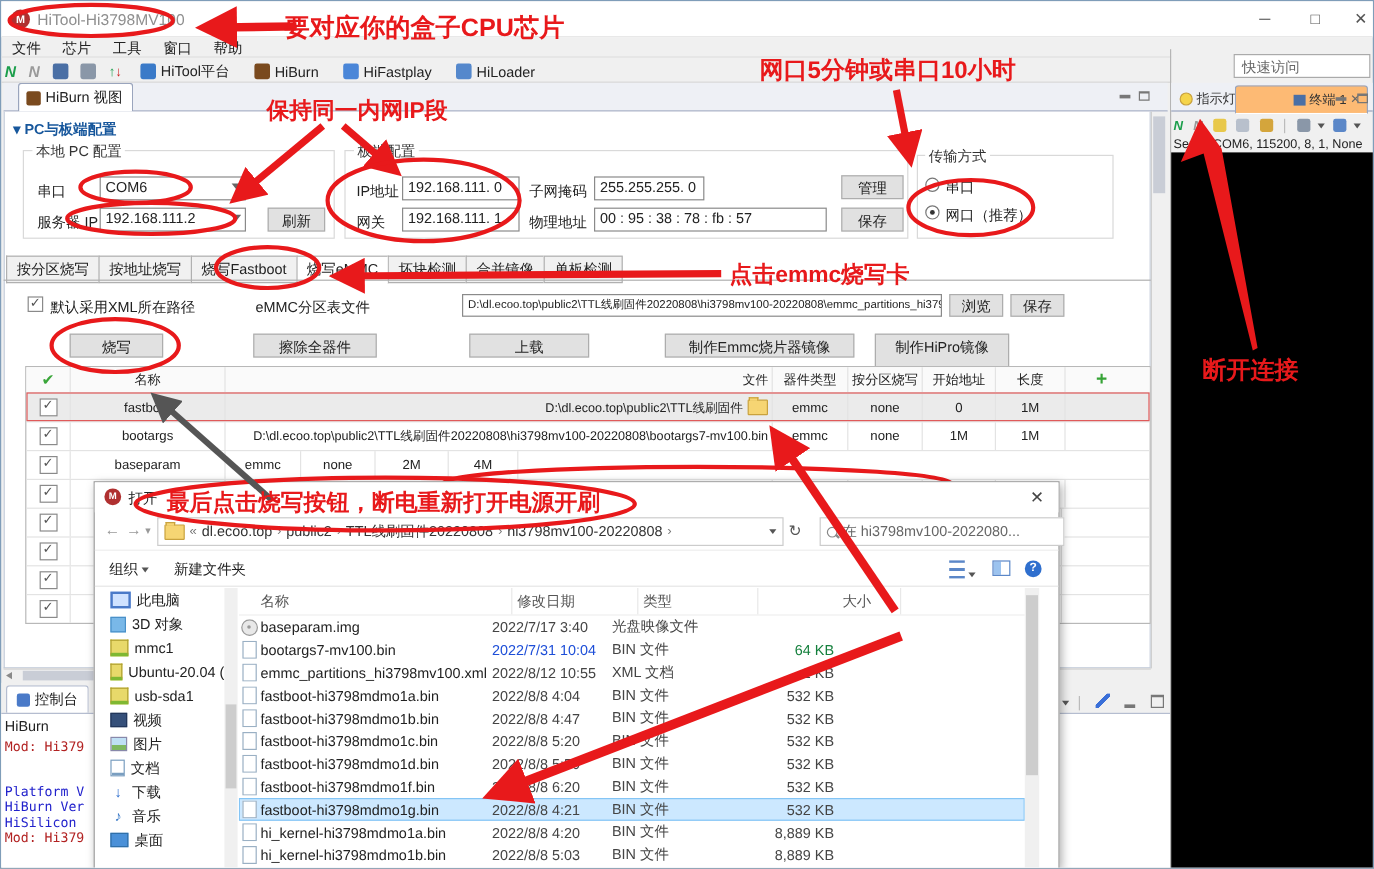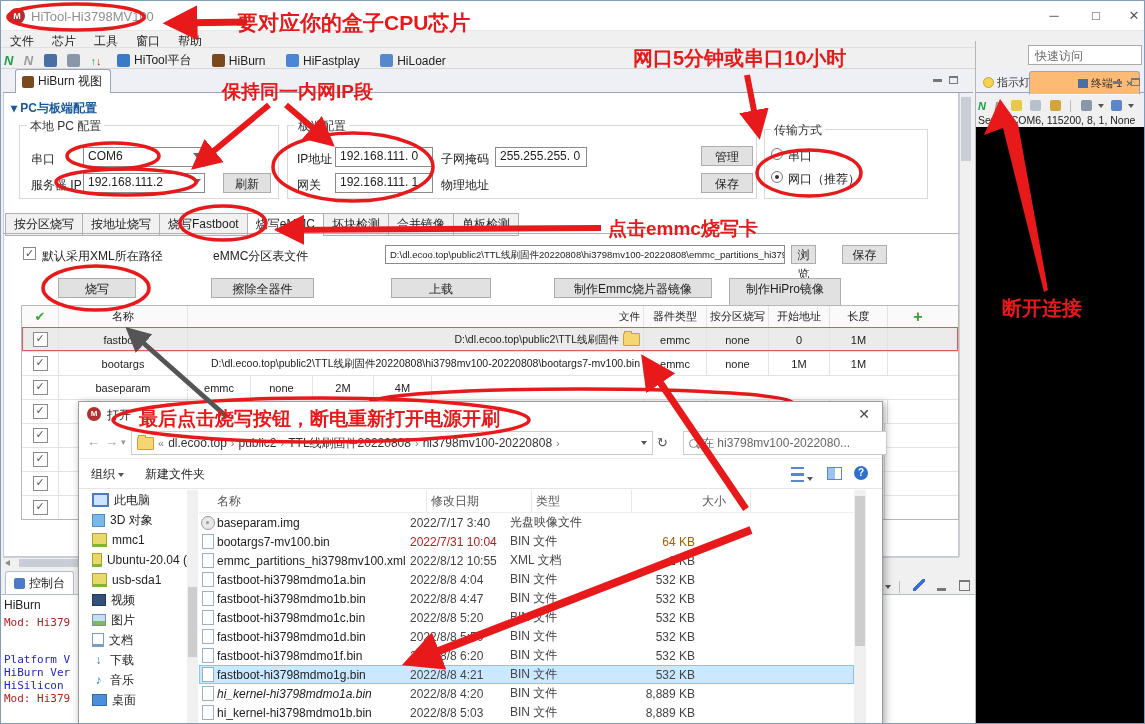--- a/index.html
+++ b/index.html
@@ -200,20 +200,21 @@
 
   <div class="abs group" style="left:286px;top:124px;width:470px;height:74px;"></div>
   <div class="abs legend txt" style="left:294px;top:117px;">板端配置</div>
   <div class="abs lbl txt" style="left:296px;top:150px;">IP地址</div>
   <div class="abs input" style="left:334px;top:146px;width:98px;height:20px;">192.168.111. 0</div>
   <div class="abs lbl txt" style="left:296px;top:176px;text-align:center;">网关</div>
   <div class="abs input" style="left:334px;top:172px;width:98px;height:20px;">192.168.111. 1</div>
   <div class="abs lbl txt" style="left:440px;top:150px;">子网掩码</div>
   <div class="abs input" style="left:494px;top:146px;width:92px;height:20px;">255.255.255. 0</div>
   <div class="abs lbl txt" style="left:440px;top:176px;">物理地址</div>
+  <div class="abs input" style="left:494px;top:172px;width:194px;height:20px;">00 : 95 : 38 : 78 : fb : 57</div>
   <div class="abs btn" style="left:700px;top:145px;width:52px;height:20px;line-height:20px;">管理</div>
   <div class="abs btn" style="left:700px;top:172px;width:52px;height:20px;line-height:20px;">保存</div>
 
   <div class="abs group" style="left:763px;top:128px;width:164px;height:70px;"></div>
   <div class="abs legend txt" style="left:770px;top:121px;">传输方式</div>
   <div class="abs radio" style="left:770px;top:147px;"></div>
   <div class="abs lbl txt" style="left:787px;top:147px;">串口</div>
   <div class="abs radio on" style="left:770px;top:170px;"></div>
   <div class="abs lbl txt" style="left:787px;top:170px;">网口（推荐）</div>
 
@@ -226,21 +227,21 @@
       <div class="btab">坏块检测</div>
       <div class="btab">合并镜像</div>
       <div class="btab">单板检测</div>
     </div>
   <div class="abs" style="left:2px;top:232px;width:956px;height:1px;background:#b0b0b0;"></div>
 
   <div class="abs cb" style="left:22px;top:246px;">✓</div>
   <div class="abs lbl txt" style="left:41px;top:247px;">默认采用XML所在路径</div>
   <div class="abs lbl txt" style="left:212px;top:247px;">eMMC分区表文件</div>
   <div class="abs input" style="left:384px;top:244px;width:400px;height:19px;font-size:9.5px;line-height:16px;">D:\dl.ecoo.top\public2\TTL线刷固件20220808\hi3798mv100-20220808\emmc_partitions_hi3798mv100.xml</div>
-  <div class="abs btn" style="left:790px;top:244px;width:25px;height:19px;line-height:19px;">浏览</div>
+  <div class="abs btn" style="left:790px;top:244px;width:45px;height:19px;line-height:19px;">浏览</div>
   <div class="abs btn" style="left:841px;top:244px;width:45px;height:19px;line-height:19px;">保存</div>
 
   <div class="abs btn" style="left:57px;top:277px;width:78px;height:20px;line-height:20px;">烧写</div>
   <div class="abs btn" style="left:210px;top:277px;width:103px;height:20px;line-height:20px;">擦除全器件</div>
   <div class="abs btn" style="left:390px;top:277px;width:100px;height:20px;line-height:20px;">上载</div>
   <div class="abs btn" style="left:553px;top:277px;width:158px;height:20px;line-height:20px;">制作Emmc烧片器镜像</div>
   <div class="abs btn" style="left:728px;top:277px;width:112px;height:28px;line-height:20px;">制作HiPro镜像</div>
 
   <div class="abs ptable">
     <div class="prow hdr">
@@ -569,23 +570,23 @@
             <div class="fc" style="width:100px;color:#444;">2022/7/17 3:40</div>
             <div class="fc" style="width:95px;color:#444;">光盘映像文件</div>
             <div class="fc" style="width:90px;text-align:right;padding-right:8px;color:#444;"></div>
           </div>
 
           <div class="frow">
             <div class="fc" style="width:18px;display:flex;justify-content:center;">
               <span class="page-ico"></span>
             </div>
             <div class="fc" style="width:193px;">bootargs7-mv100.bin</div>
-            <div class="fc" style="width:100px;color:#b91c1c;">2022/7/31 10:04</div>
-            <div class="fc" style="width:95px;color:#444;">BIN 文件</div>
-            <div class="fc" style="width:90px;text-align:right;padding-right:8px;color:#a16207;">64 KB</div>
+            <div class="fc" style="width:100px;color:#1d4ed8;">2022/7/31 10:04</div>
+            <div class="fc" style="width:95px;color:#444;">BIN 文件</div>
+            <div class="fc" style="width:90px;text-align:right;padding-right:8px;color:#15803d;">64 KB</div>
           </div>
 
           <div class="frow">
             <div class="fc" style="width:18px;display:flex;justify-content:center;">
               <span class="page-ico"></span>
             </div>
             <div class="fc" style="width:193px;">emmc_partitions_hi3798mv100.xml</div>
             <div class="fc" style="width:100px;color:#444;">2022/8/12 10:55</div>
             <div class="fc" style="width:95px;color:#444;">XML 文档</div>
             <div class="fc" style="width:90px;text-align:right;padding-right:8px;color:#444;">2 KB</div>
@@ -648,21 +649,21 @@
             <div class="fc" style="width:193px;">fastboot-hi3798mdmo1g.bin</div>
             <div class="fc" style="width:100px;color:#444;">2022/8/8 4:21</div>
             <div class="fc" style="width:95px;color:#444;">BIN 文件</div>
             <div class="fc" style="width:90px;text-align:right;padding-right:8px;color:#444;">532 KB</div>
           </div>
 
           <div class="frow">
             <div class="fc" style="width:18px;display:flex;justify-content:center;">
               <span class="page-ico"></span>
             </div>
-            <div class="fc" style="width:193px;font-style:italic;">hi_kernel-hi3798mdmo1a.bin</div>
+            <div class="fc" style="width:193px;">hi_kernel-hi3798mdmo1a.bin</div>
             <div class="fc" style="width:100px;color:#444;">2022/8/8 4:20</div>
             <div class="fc" style="width:95px;color:#444;">BIN 文件</div>
             <div class="fc" style="width:90px;text-align:right;padding-right:8px;color:#444;">8,889 KB</div>
           </div>
 
           <div class="frow">
             <div class="fc" style="width:18px;display:flex;justify-content:center;">
               <span class="page-ico"></span>
             </div>
             <div class="fc" style="width:193px;">hi_kernel-hi3798mdmo1b.bin</div>

